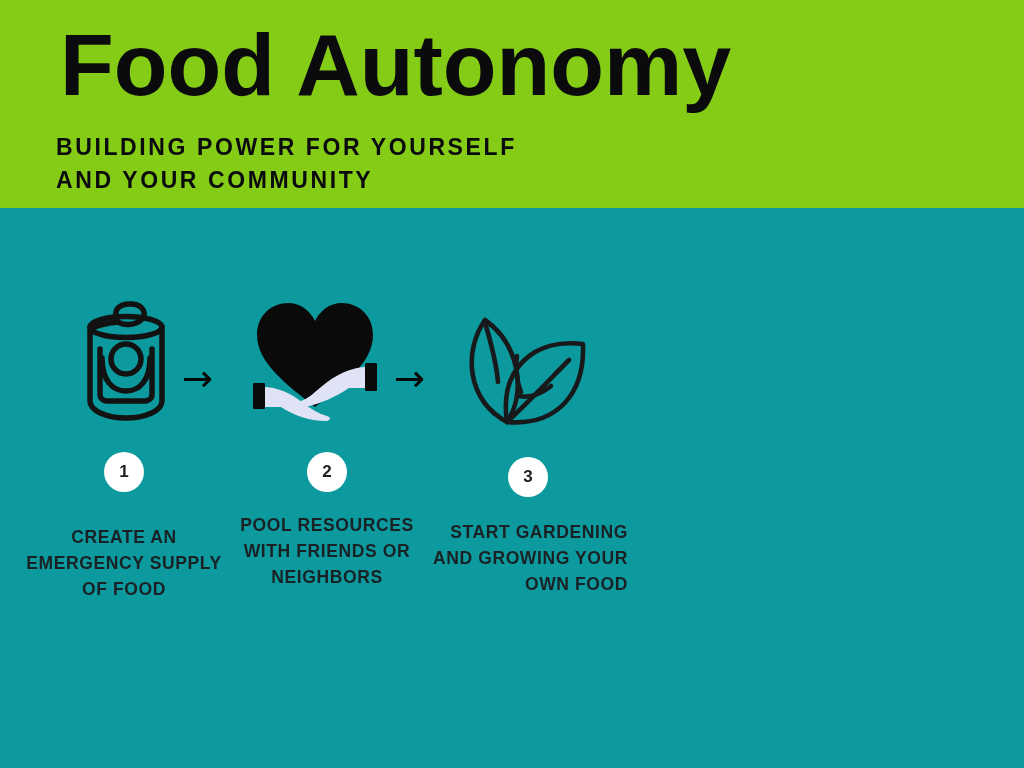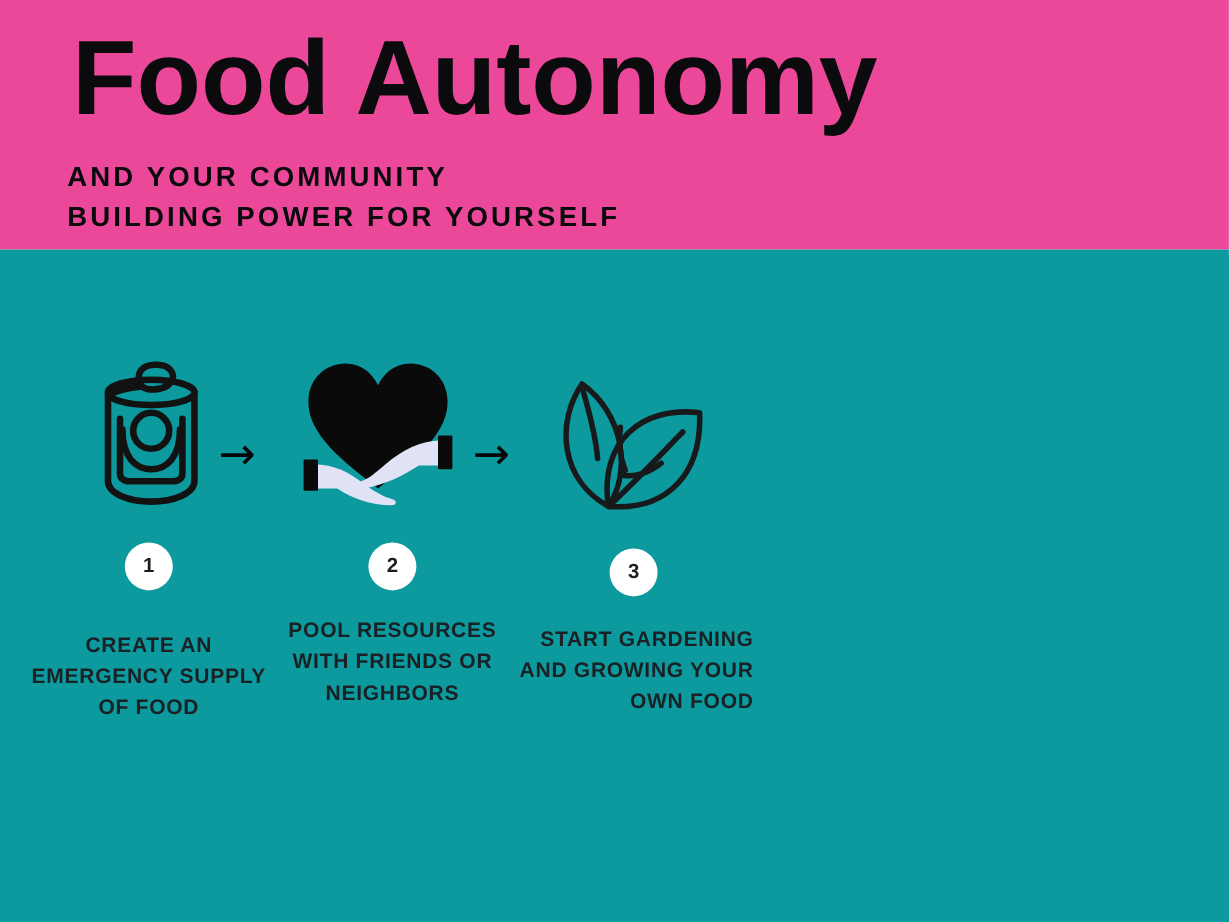--- a/index.html
+++ b/index.html
@@ -15,21 +15,21 @@
     position: relative;
   }
 
   
   #header {
     position: absolute;
     left: 0;
     top: 0;
     width: 1024px;
     height: 208px;
-    background: #ec4899;
+    background: #84cc16;
   }
   #page-title {
     position: absolute;
     left: 60px;
     top: 21px;
     font-size: 88px;
     line-height: 1;
     font-weight: bold;
     color: #0b0b0d;
     letter-spacing: 0px;
@@ -139,22 +139,22 @@
   .step-3 .caption { left: 0px;  top: 311px; width: 200px; text-align: right; }
 
   svg { display: block; overflow: visible; }
 </style>
 </head>
 <body>
 
 <div id="header">
   <div id="page-title">Food Autonomy</div>
   <div id="subtitle">
+    <span class="sub-line">BUILDING POWER FOR YOURSELF</span>
     <span class="sub-line">AND YOUR COMMUNITY</span>
-    <span class="sub-line">BUILDING POWER FOR YOURSELF</span>
   </div>
 </div>
 
 <div id="body-band"></div>
 
 <div id="steps">
 
   <div class="step step-1">
     <div class="icon-wrap">
       <svg width="84" height="122" viewBox="0 0 84 122" fill="none" stroke="#121212" stroke-width="5.5" stroke-linecap="round" stroke-linejoin="round">

